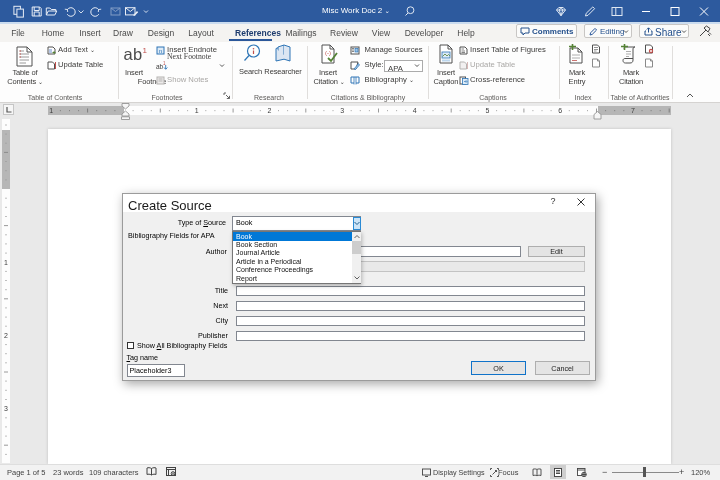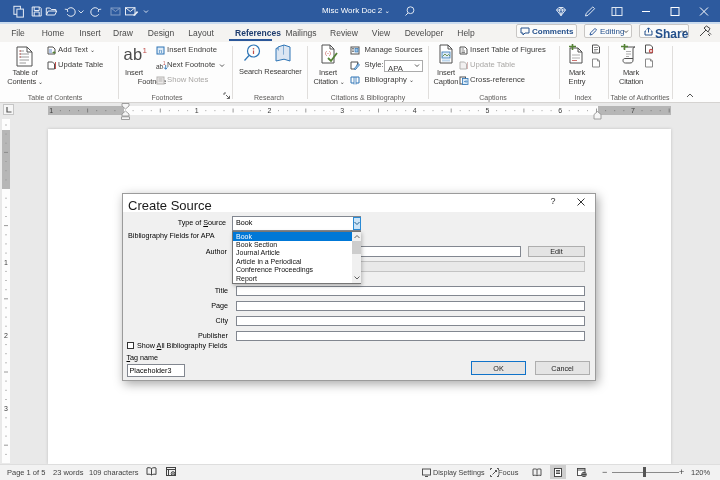--- a/index.html
+++ b/index.html
@@ -113,21 +113,21 @@
       <path d="M1,8 L1.6,5.8 L6,1.4 L7.6,3 L3.2,7.4 Z"></path>
     </svg>
   <div class="abs" style="left:600px;top:27px;font-size:8px;color:#24508c;">Editing</div>
   <svg class="abs" style="left:623px;top:30px;" width="6" height="4" viewBox="0 0 6 4" fill="none" stroke="#444" stroke-width="0.9">
       <path d="M1,0.5 L3,2.5 L5,0.5"></path>
     </svg>
   <div class="abs" style="left:639px;top:24px;width:50px;height:14px;border:1px solid #c8c6c4;border-radius:2px;background:#fbfbfa;"></div>
   <svg class="abs" style="left:644px;top:27px;" width="9" height="9" viewBox="0 0 9 9" fill="none" stroke="#24508c" stroke-width="1">
       <path d="M4.5,5.5 V1 M2.8,2.5 L4.5,0.8 L6.2,2.5 M2,4 H1 V8 H8 V4 H7"></path>
     </svg>
-  <div class="abs" style="left:655px;top:27px;font-size:12px;font-weight:bold;color:#24508c;">Share</div>
+  <div class="abs" style="left:655px;top:27px;font-size:10px;font-weight:normal;color:#24508c;">Share</div>
   <svg class="abs" style="left:681px;top:30px;" width="6" height="4" viewBox="0 0 6 4" fill="none" stroke="#444" stroke-width="0.9">
       <path d="M1,0.5 L3,2.5 L5,0.5"></path>
     </svg>
   <svg class="abs" style="left:698px;top:25px;" width="14" height="13" viewBox="0 0 14 13" fill="none" stroke="#444" stroke-width="1">
       <path d="M2,11 L8,5 M6,3 L10,7 L12,3.5 L8.5,1 Z"></path>
       <path d="M10,9 L12,11 M11,7.5 L13,9.5"></path>
     </svg>
 </div>
 
 <div class="abs" style="left:0;top:42px;width:720px;height:61px;background:#fdfdfd;border-bottom:1px solid #d5d3d1;"></div>
@@ -183,21 +183,21 @@
   <svg class="abs" style="left:156px;top:46px;" width="9" height="9" viewBox="0 0 9 9" fill="none" stroke="#2e75b6" stroke-width="1">
     <rect x="1" y="1" width="7" height="7" fill="#deebf7"></rect>
       <text x="4.5" y="7" font-size="6" fill="#2e75b6" stroke="none" text-anchor="middle">n</text>
   </svg>
   <div class="stxt" style="left:167px;top:45px;">Insert Endnote</div>
   <svg class="abs" style="left:156px;top:61px;" width="12" height="10" viewBox="0 0 12 10" fill="none">
     <text x="0" y="7.5" font-size="6.5" fill="#3b3a39">ab</text>
       <text x="7" y="4" font-size="4.5" fill="#c0504d">1</text>
     <path d="M9.7,4 V8 M8,6.5 L9.7,8.3 L11.4,6.5" stroke="#2e75b6" stroke-width="0.9"></path>
   </svg>
-  <div class="stxt" style="left:167px;top:60px;">Next Footnote</div>
+  <div class="stxt" style="left:167px;top:52px;font-family:Liberation Serif, serif;">Next Footnote</div>
   <svg class="abs" style="left:219px;top:64px;" width="6" height="4" viewBox="0 0 6 4" fill="none" stroke="#444" stroke-width="0.9">
       <path d="M1,0.5 L3,2.5 L5,0.5"></path>
     </svg>
   <svg class="abs" style="left:156px;top:76px;" width="9" height="9" viewBox="0 0 9 9" fill="none" stroke="#b5b3b1" stroke-width="1">
     <rect x="1" y="1" width="7" height="7" fill="#eceaea"></rect>
       <path d="M2.5,3 H6.5 M2.5,5 H6.5"></path>
   </svg>
   <div class="stxt gray" style="left:167px;top:75px;">Show Notes</div>
   <svg class="abs" style="left:223px;top:92px;" width="8" height="8" viewBox="0 0 8 8" fill="none" stroke="#666" stroke-width="1">
       <path d="M1,3 V1 H3"></path>
@@ -480,21 +480,21 @@
 
   <div class="dlbl dlbl-r" style="left:127px;top:247px;width:100px;">Author</div>
   <div class="dfield" style="left:236px;top:246px;width:285px;height:11px;"></div>
   <div class="abs" style="left:528px;top:245.5px;width:57px;height:11.5px;background:#e4e4e4;border:1px solid #aeaeae;"></div>
   <div class="abs" style="left:528px;top:247px;width:57px;font-size:7.2px;color:#222;text-align:center;">Edit</div>
 
   <div class="abs" style="left:236px;top:261px;width:349px;height:11px;background:#e9e9e9;border:1px solid #c3c3c3;"></div>
 
   <div class="dlbl dlbl-r" style="left:128px;top:285.5px;width:100px;">Title</div>
   <div class="dfield" style="left:236px;top:285.5px;width:349px;height:10.5px;"></div>
-  <div class="dlbl dlbl-r" style="left:128px;top:300.5px;width:100px;">Page</div>
+  <div class="dlbl dlbl-r" style="left:128px;top:300.5px;width:100px;">Next</div>
   <div class="dfield" style="left:236px;top:300.5px;width:349px;height:10.5px;"></div>
   <div class="dlbl dlbl-r" style="left:128px;top:315.5px;width:100px;">City</div>
   <div class="dfield" style="left:236px;top:315.5px;width:349px;height:10.5px;"></div>
   <div class="dlbl dlbl-r" style="left:128px;top:330.5px;width:100px;">Publisher</div>
   <div class="dfield" style="left:236px;top:330.5px;width:349px;height:10.5px;"></div>
 
   <div class="abs" style="left:232px;top:231px;width:129px;height:52.5px;background:#fff;border:1px solid #767676;box-shadow:1px 2px 4px rgba(0,0,0,0.25);"></div>
   <div class="abs" style="left:233px;top:232px;width:119px;height:8.6px;background:#0078d7;"></div>
   <div class="abs" style="left:236px;top:232px;font-size:7px;color:#fff;height:9px;line-height:9px;">Book</div>
   <div class="abs" style="left:236px;top:240.6px;font-size:7px;color:#111;height:8.6px;line-height:8.6px;">Book Section</div>

